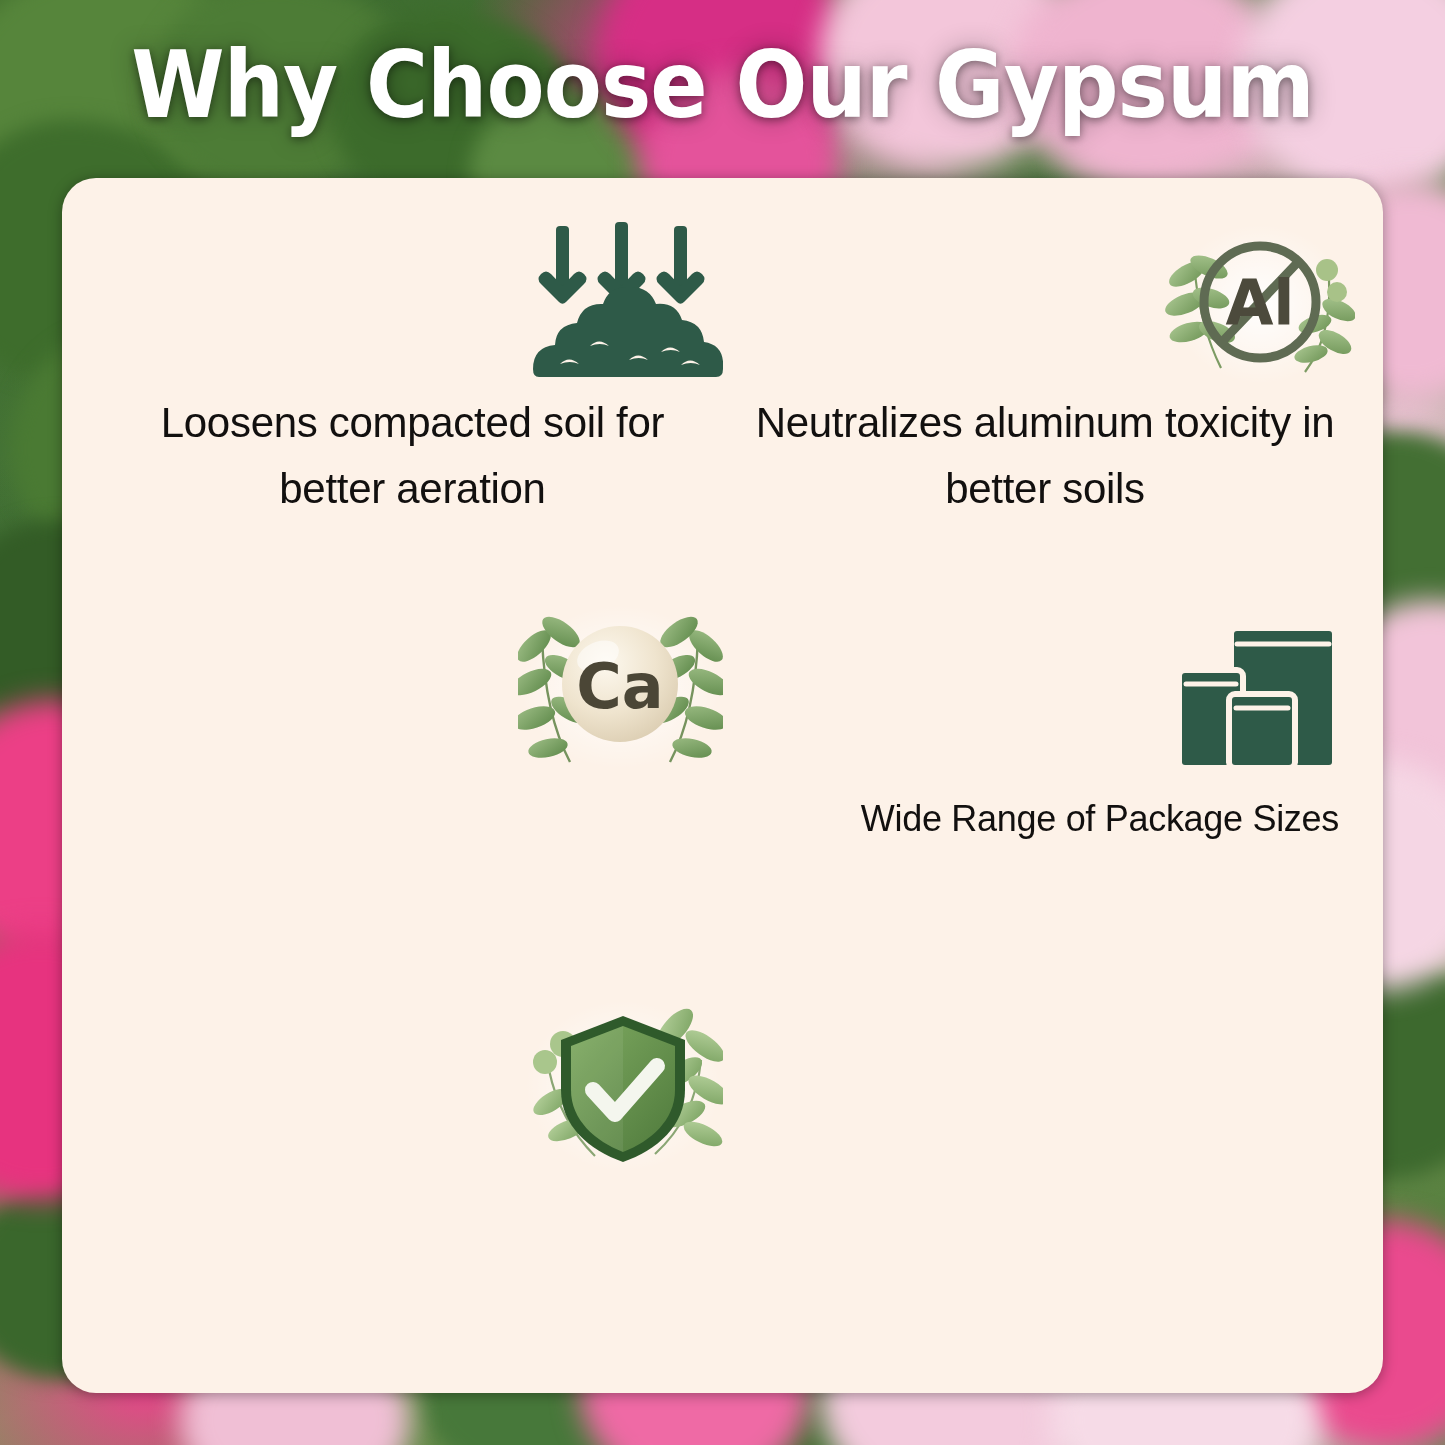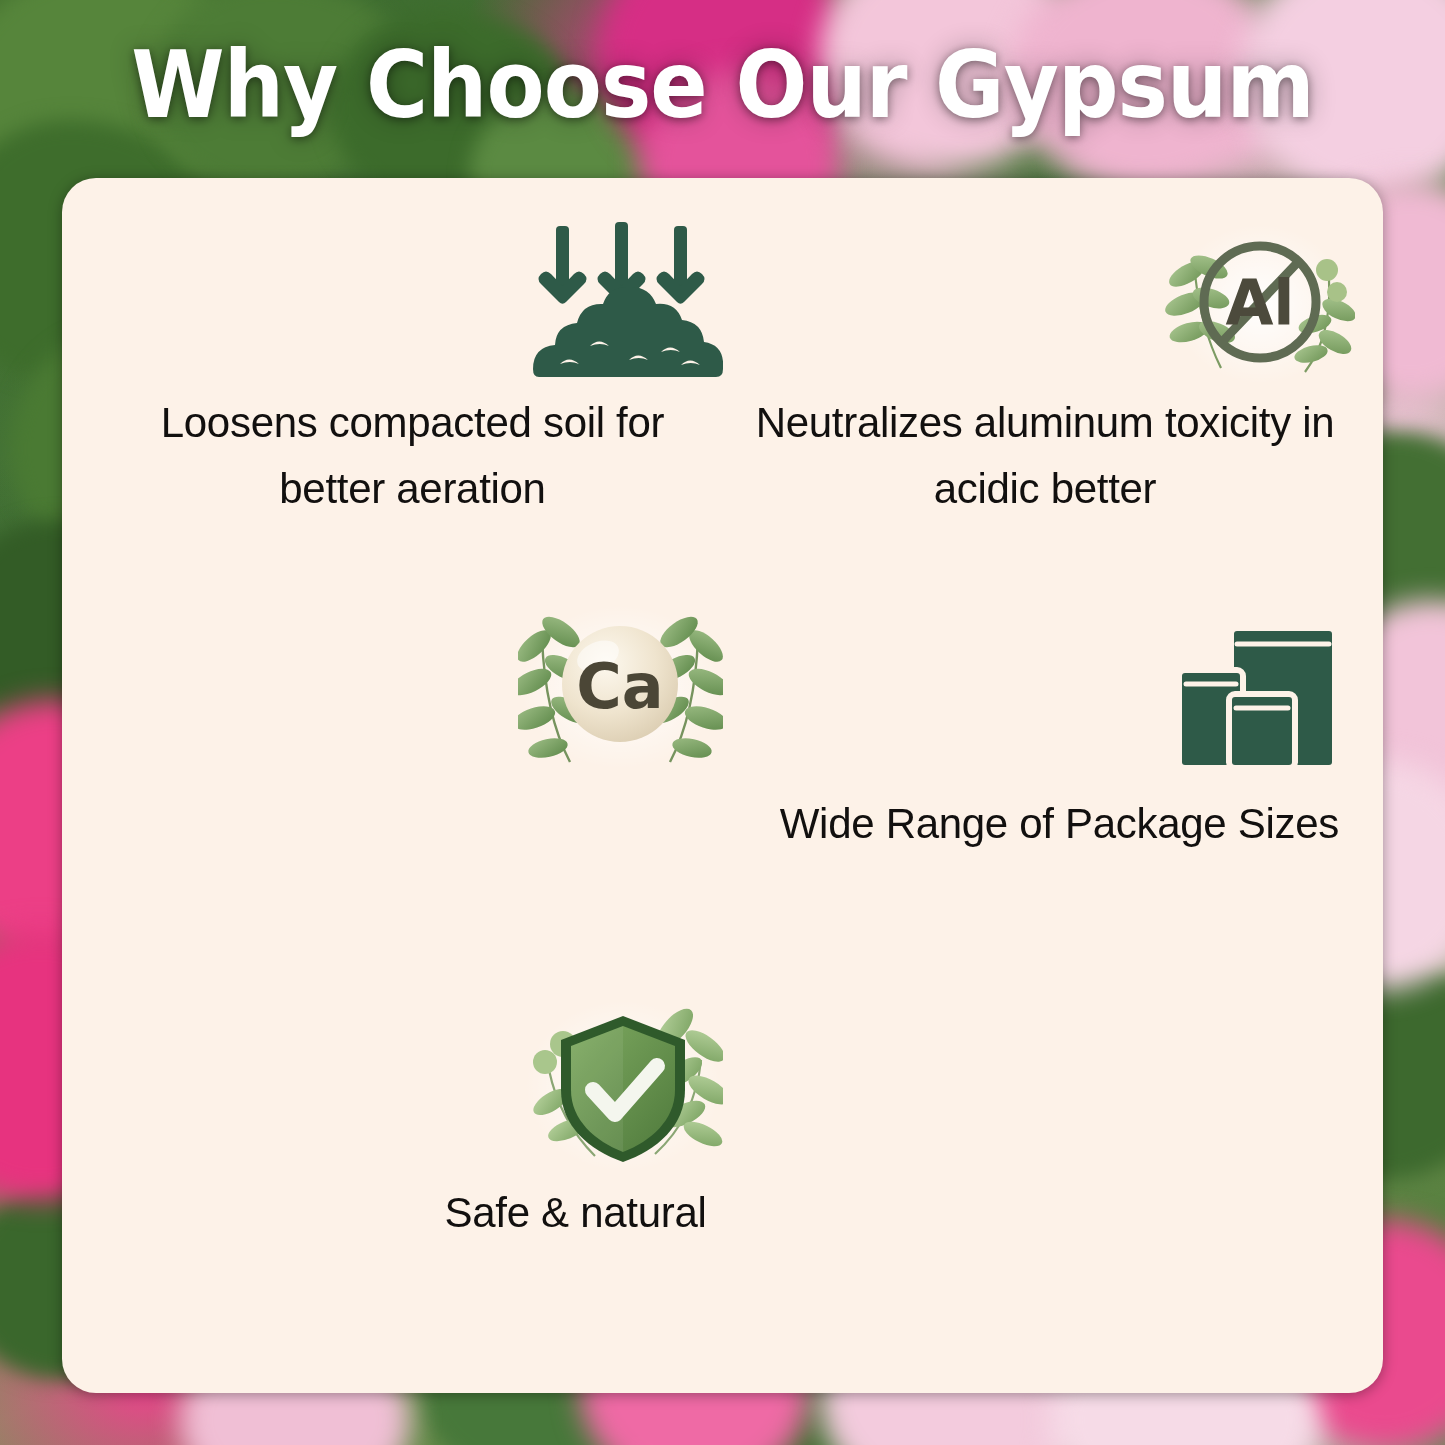--- a/index.html
+++ b/index.html
@@ -81,21 +81,21 @@
     font-family:"Liberation Sans", sans-serif;
     font-weight:300;
     font-size:42px;
     line-height:1.56;
     color:#12100f;
     letter-spacing:-0.3px;
     padding:0 16px;
     max-width:620px;
   }
   .feature-text.wide { max-width:640px; }
-  .ft-sm { font-size:42px; }
+  .ft-sm { font-size:36px; }
 
   svg { display:block; }
 </style>
 </head>
 <body>
 
 <div class="stage">
 
   <div class="bg">
     <div class="bg-base"></div>
@@ -207,21 +207,21 @@
             <g fill="#a8c288">
               <circle cx="162" cy="48" r="11"></circle>
               <circle cx="172" cy="70" r="10"></circle>
             </g>
 
             <circle cx="95" cy="80" r="56" fill="none" stroke="#5f6b53" stroke-width="9"></circle>
             <line x1="57" y1="120" x2="133" y2="40" stroke="#5f6b53" stroke-width="9" stroke-linecap="round"></line>
             <text x="95" y="102" text-anchor="middle" fill="#4c4a3c" font-family="DejaVu Sans, sans-serif" font-size="62" font-weight="700">Al</text>
           </svg>
         </div>
-        <div class="feature-text">Neutralizes aluminum toxicity in acidic better</div>
+        <div class="feature-text">Neutralizes aluminum toxicity in better soils</div>
       </div>
 
       <div class="cell r2">
         <div class="icon-wrap">
           <svg width="205" height="170" viewBox="0 0 205 170">
             <defs>
               <radialGradient id="glowC" cx="50%" cy="50%" r="50%">
                 <stop offset="0%" stop-color="#ffffff" stop-opacity=".95"></stop>
                 <stop offset="100%" stop-color="#ffffff" stop-opacity="0"></stop>
               </radialGradient>
@@ -331,18 +331,17 @@
               <ellipse cx="162" cy="116" rx="22" ry="10" transform="rotate(-26 162 116)"></ellipse>
               <ellipse cx="180" cy="136" rx="21" ry="9" transform="rotate(26 180 136)"></ellipse>
             </g>
 
             <path d="M100 18 L162 42 V92 C162 128 134 152 100 164 C66 152 38 128 38 92 V42 Z" fill="#2f5a2b"></path>
             <path d="M100 28 L152 48 V92 C152 122 128 143 100 154 C72 143 48 122 48 92 V48 Z" fill="url(#shd)"></path>
             <path d="M100 28 V154 C72 143 48 122 48 92 V48 Z" fill="#ffffff" opacity=".07"></path>
             <path d="M70 92 L92 116 L134 68" fill="none" stroke="#f4f6ee" stroke-width="16" stroke-linecap="round" stroke-linejoin="round"></path>
           </svg>
         </div>
-        <div class="feature-text ft-sm">Safe &amp; natural</div>
       </div>
 
     </div>
   </div>
 </div>
 
 </body></html>

